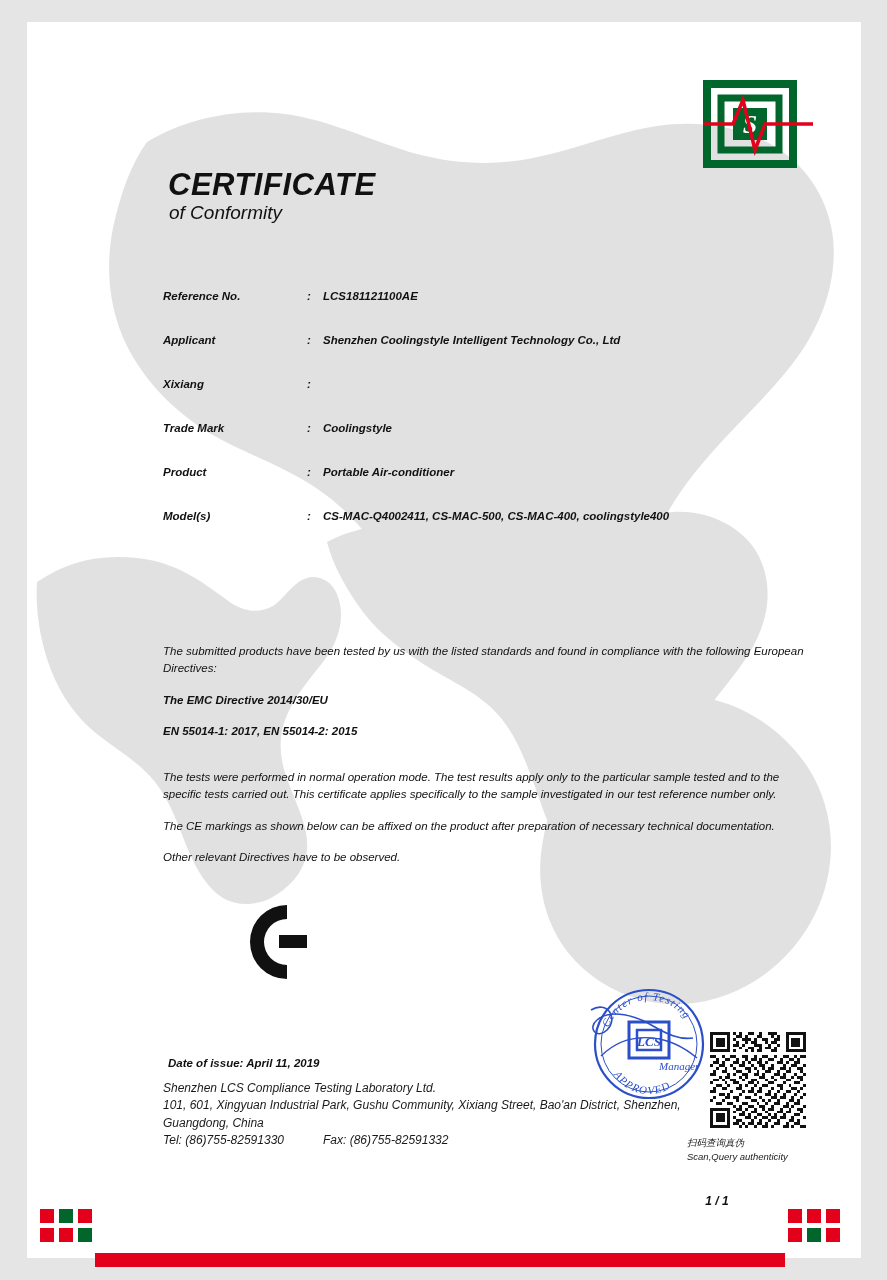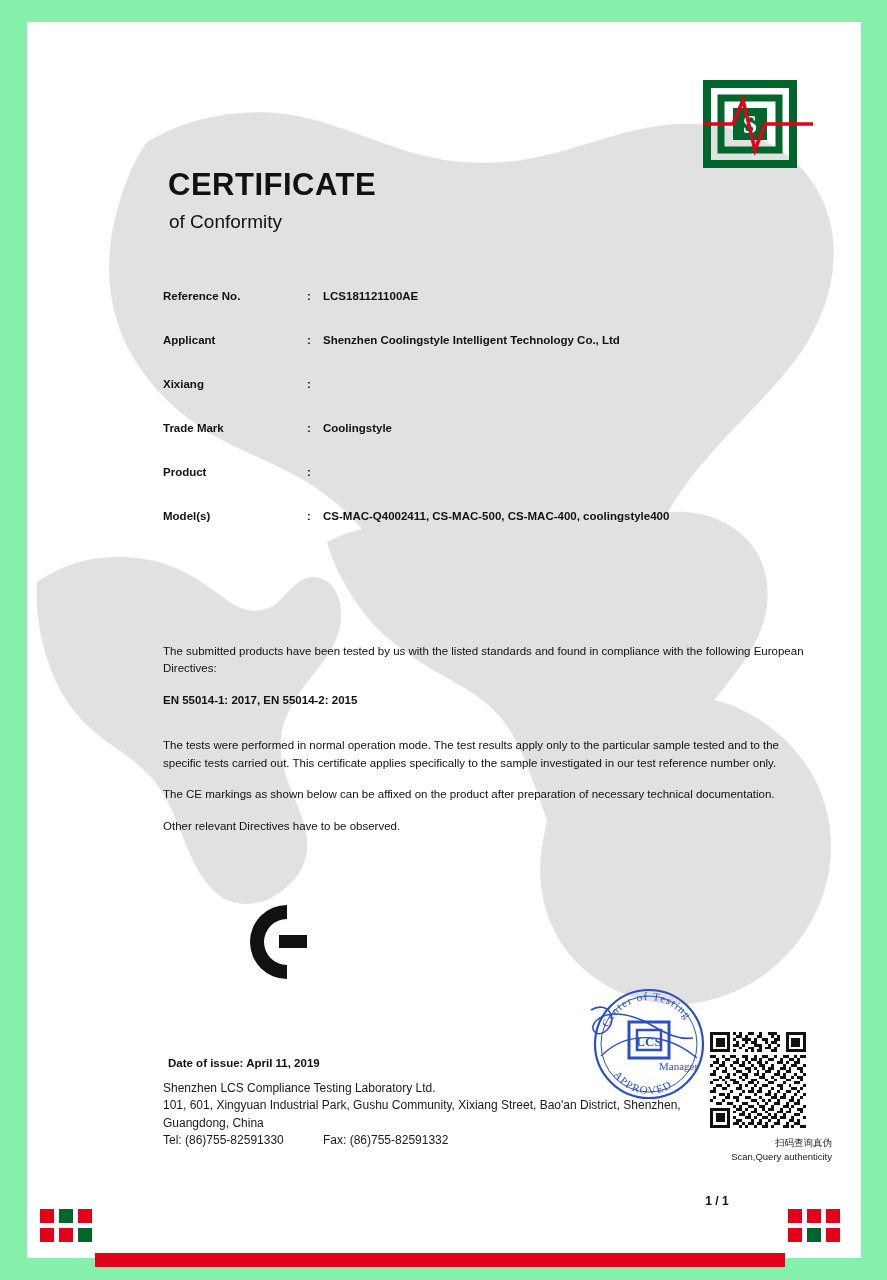--- a/index.html
+++ b/index.html
@@ -12,21 +12,22 @@
     height: 1280px;
     font-family: "Liberation Sans", sans-serif;
     overflow: hidden;
   }
 
   
   #page {
     position: relative;
     width: 887px;
     height: 1280px;
-    background: #86efac;
+    background: #e5e5e5;
+    font-style: italic;
   }
   .paper {
     position: absolute;
     left: 27px;
     top: 22px;
     width: 834px;
     height: 1236px;
     background: #ffffff;
     overflow: hidden;
   }
@@ -71,21 +72,21 @@
     left: 141px;
     top: 145px;
     font-size: 31px;
     font-weight: bold;
     letter-spacing: 0.5px;
     color: #111;
   }
   .cert-sub {
     position: absolute;
     left: 142px;
-    top: 189px;
+    top: 180px;
     font-size: 19px;
     color: #111;
   }
 
   
   .fields {
     position: absolute;
     left: 136px;
     top: 266px;
     width: 660px;
@@ -152,21 +153,21 @@
     left: 683px;
     top: 1010px;
     width: 96px;
     height: 96px;
   }
   .qr-cap {
     position: absolute;
     left: 660px;
     top: 1114px;
     width: 145px;
-    text-align: right;
+    text-align: left;
     font-size: 9.5px;
     color: #222;
     line-height: 1.45;
   }
 
   
   .footer {
     position: absolute;
     left: 136px;
     top: 1058px;
@@ -234,30 +235,32 @@
         <div class="field-colon">:</div>
       </div>
       <div class="field-row">
         <div class="field-label">Trade Mark</div>
         <div class="field-colon">:</div>
         <div class="field-value">Coolingstyle</div>
       </div>
       <div class="field-row">
         <div class="field-label">Product</div>
         <div class="field-colon">:</div>
+        <div class="field-value">Portable Air-conditioner</div>
       </div>
       <div class="field-row">
         <div class="field-label">Model(s)</div>
         <div class="field-colon">:</div>
         <div class="field-value">CS-MAC-Q4002411, CS-MAC-500, CS-MAC-400, coolingstyle400</div>
       </div>
     </div>
 
     <div class="body-block">
       <div class="para">The submitted products have been tested by us with the listed standards and found in compliance with the following European Directives:</div>
+      <div class="para bold">The EMC Directive 2014/30/EU</div>
       <div class="para bold">EN 55014-1: 2017, EN 55014-2: 2015</div>
       <div class="spacer-lg"></div>
       <div class="para">The tests were performed in normal operation mode. The test results apply only to the particular sample tested and to the specific tests carried out. This certificate applies specifically to the sample investigated in our test reference number only.</div>
       <div class="para">The CE markings as shown below can be affixed on the product after preparation of necessary technical documentation.</div>
       <div class="para">Other relevant Directives have to be observed.</div>
     </div>
 
     <svg class="ce-mark" viewBox="0 0 160 90">
       <path d="M60 8 A37 37 0 1 0 60 82 A37 37 0 0 1 60 8 Z" fill="#111" transform="translate(-8,0)"></path>
       <path d="M52 45 m0 0" fill="none"></path>

